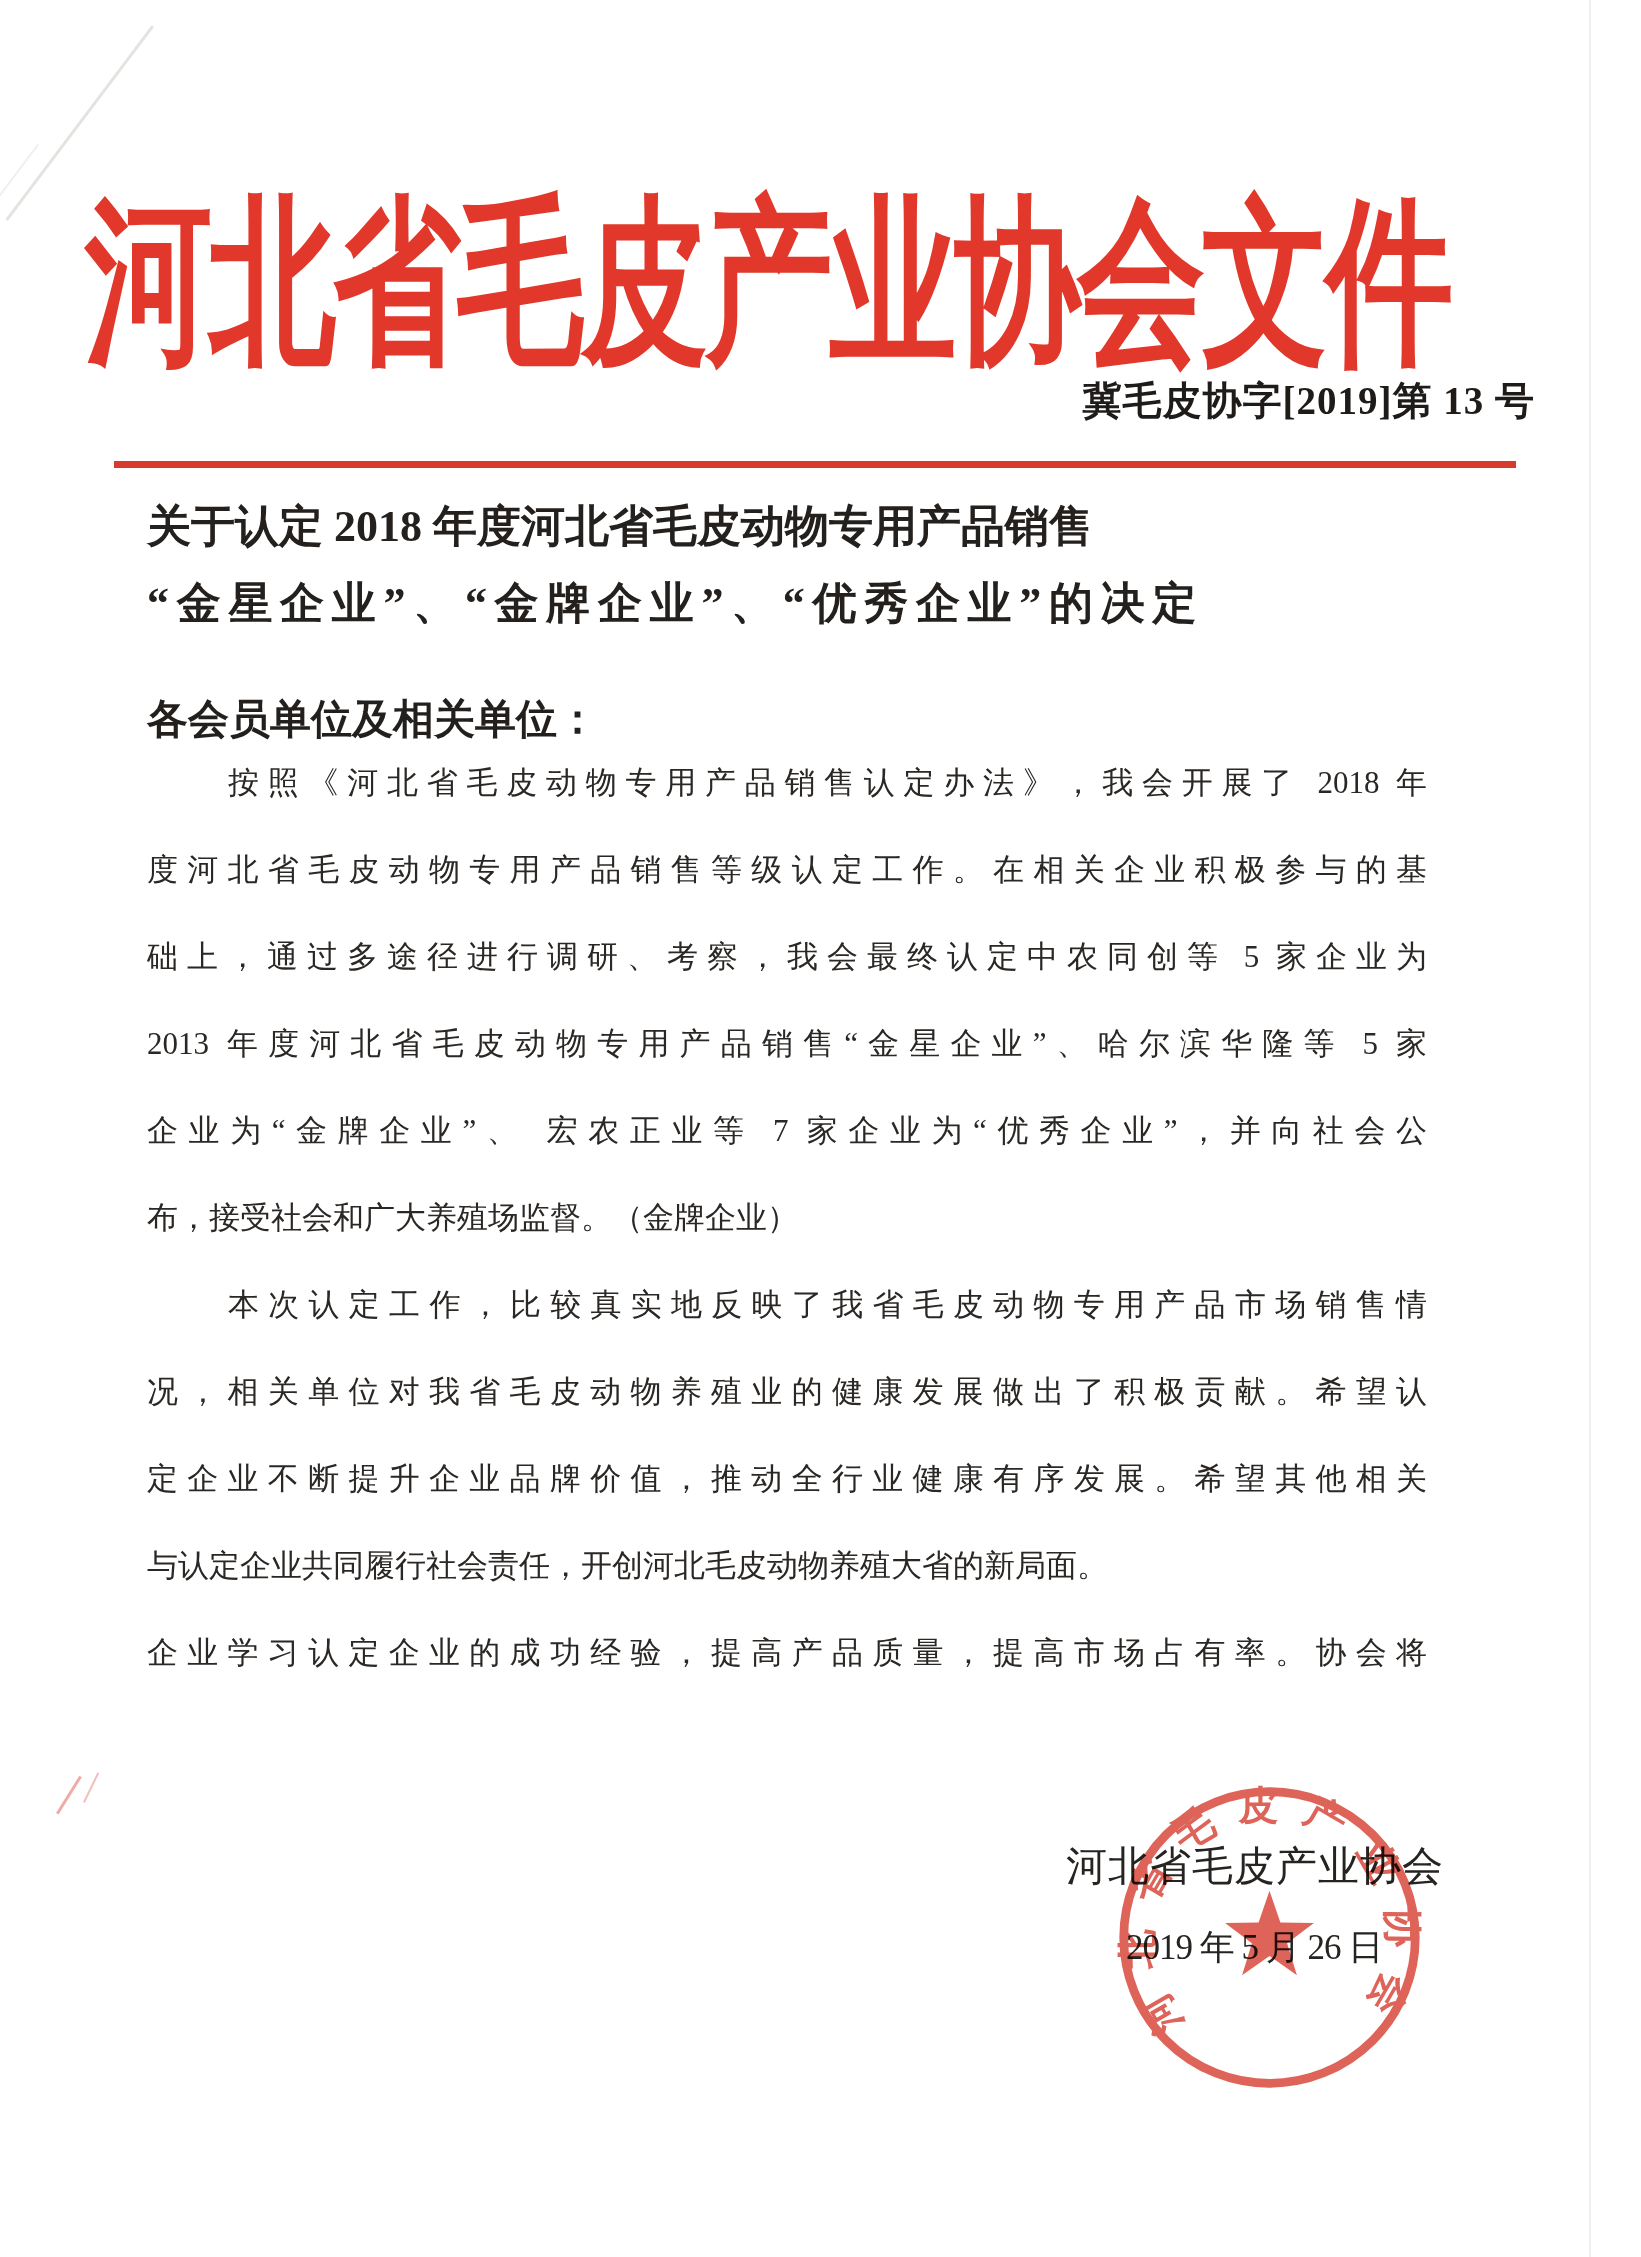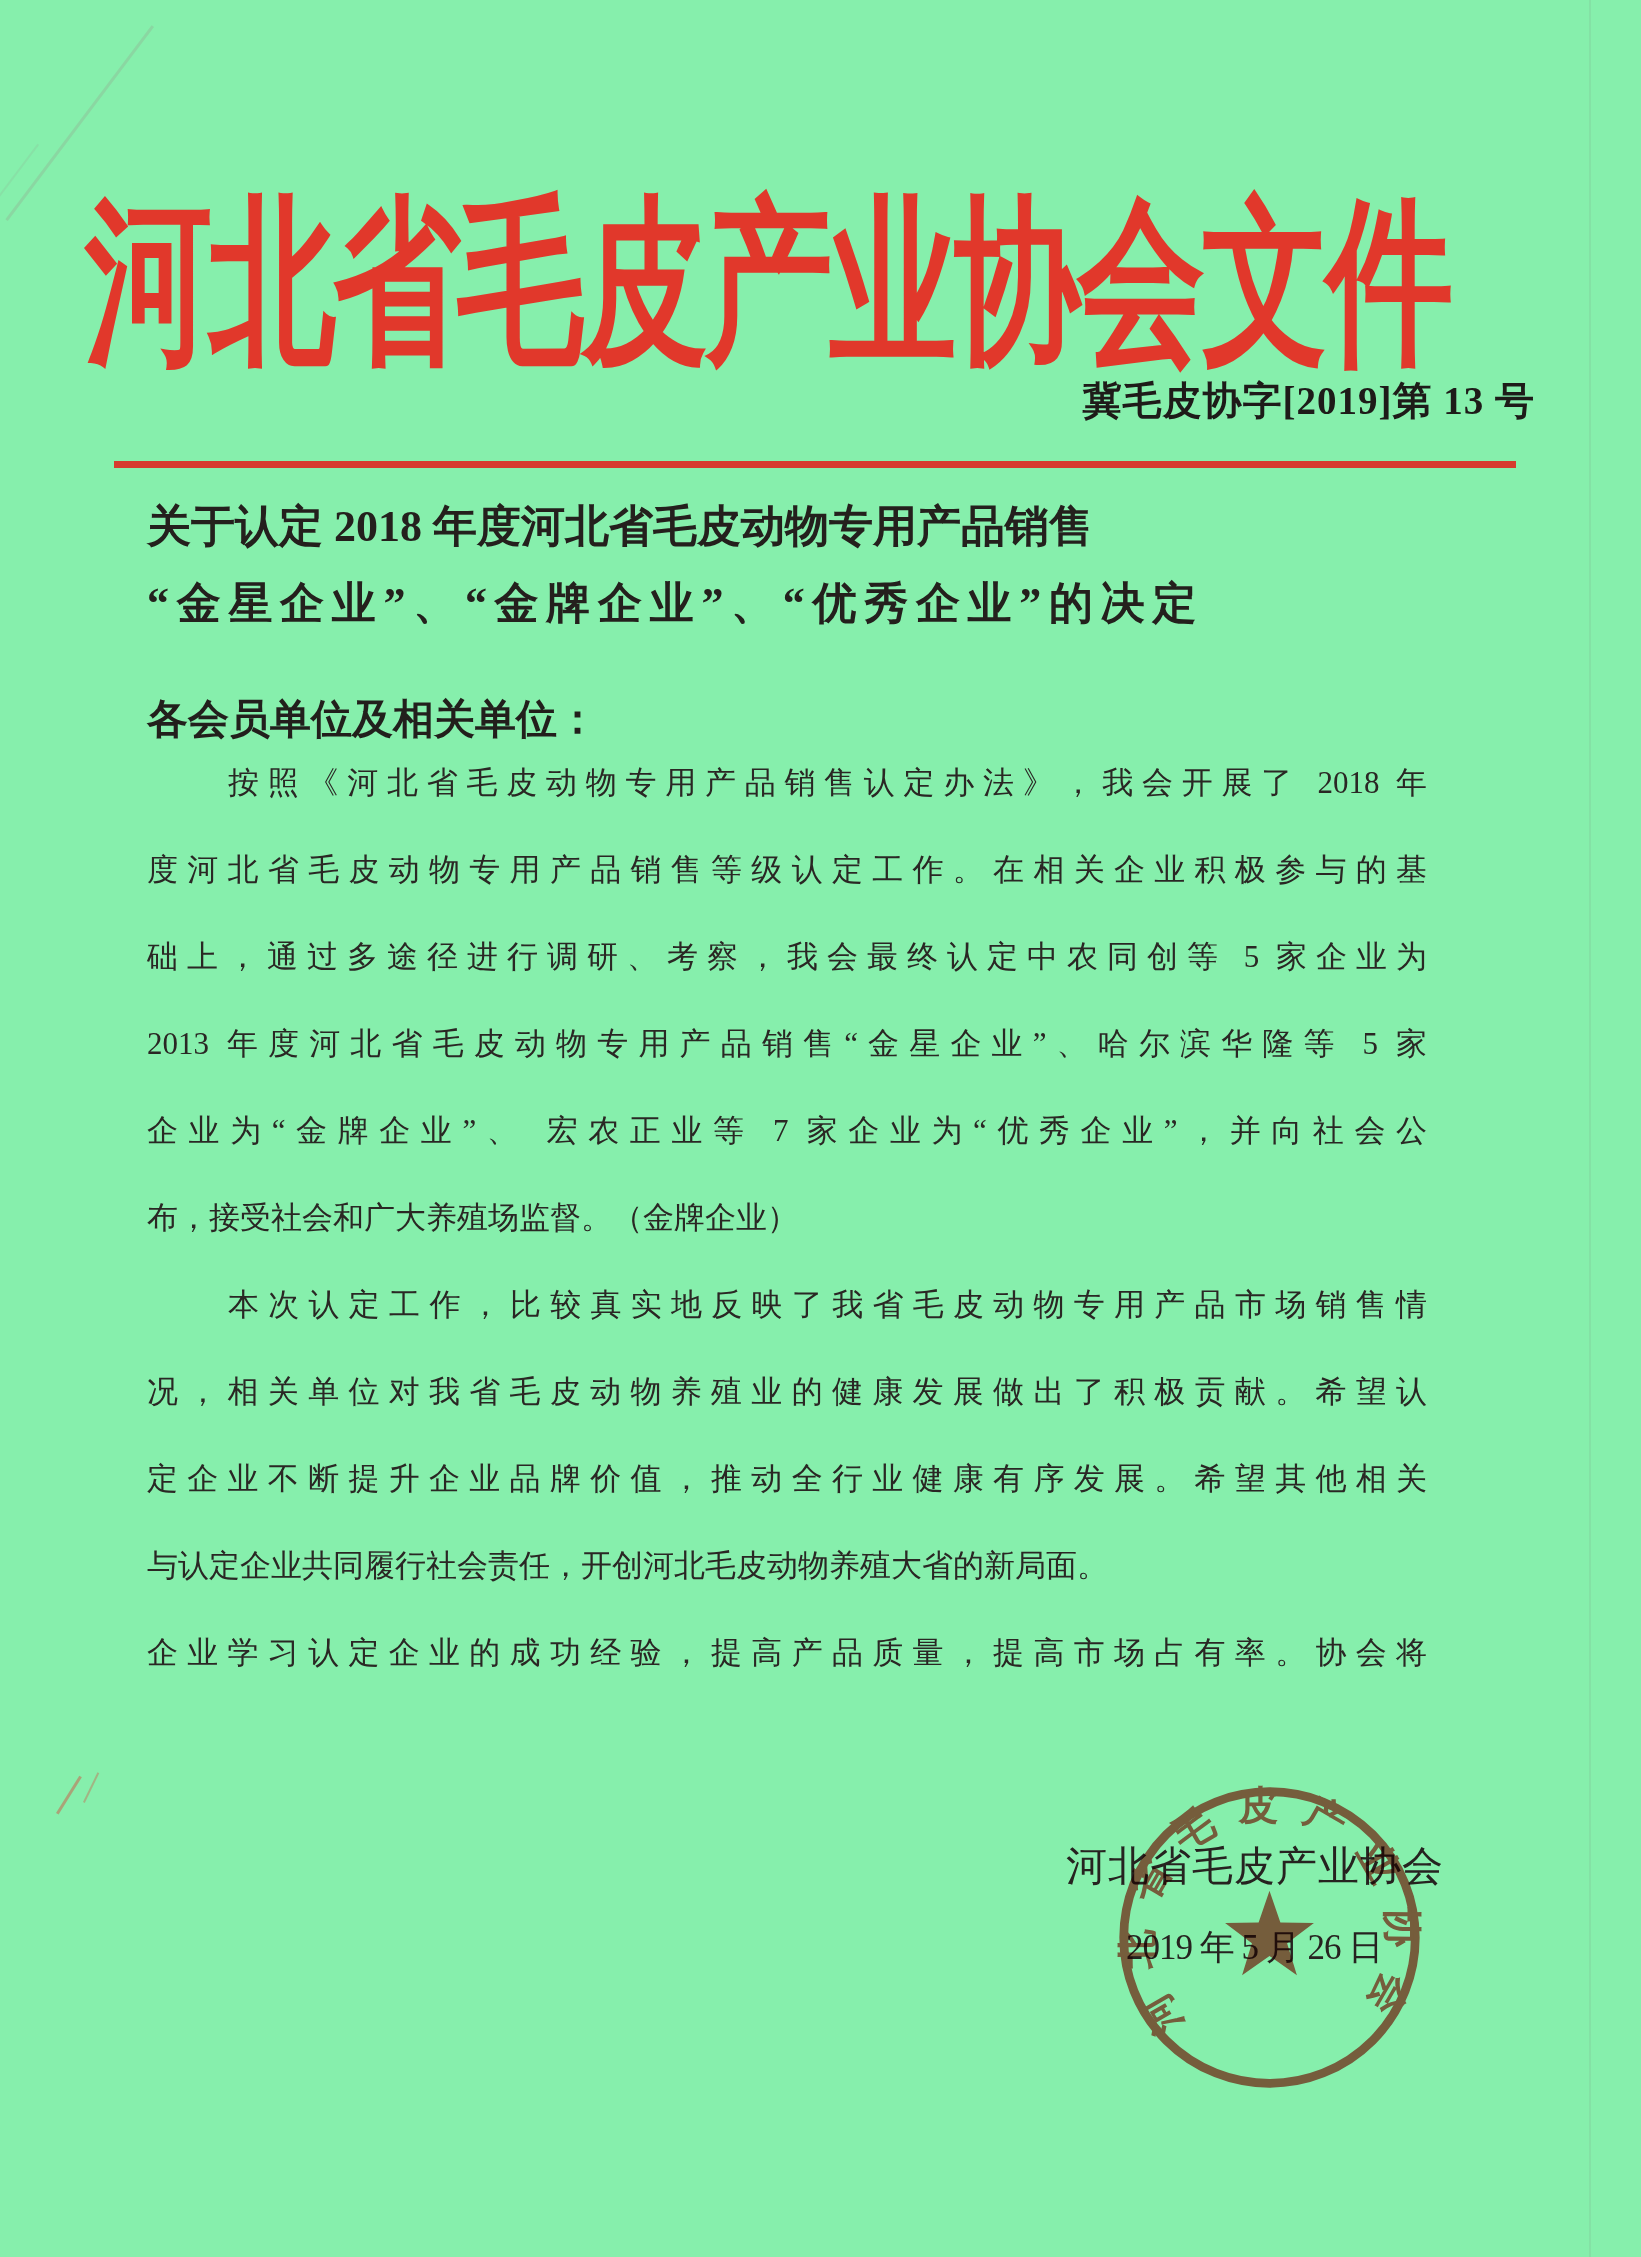--- a/index.html
+++ b/index.html
@@ -1,20 +1,20 @@
 <!DOCTYPE html>
 <html><head>
 <meta charset="utf-8">
 <style>
   html,body{margin:0;padding:0;background:#e8e8e6;}
   .page{
     position:relative;
     width:1641px;height:2257px;
     margin:0 auto;
-    background:#86efac;
+    background:#ffffff;
     overflow:hidden;
     font-family:"Liberation Serif","DejaVu Serif",serif;
     color:#262320;
   }
   
   .crease-tl{
     position:absolute;left:154px;top:27px;width:243px;height:2.9px;
     background:rgba(150,142,132,0.25);
     transform:rotate(127deg);transform-origin:0 0;
   }

